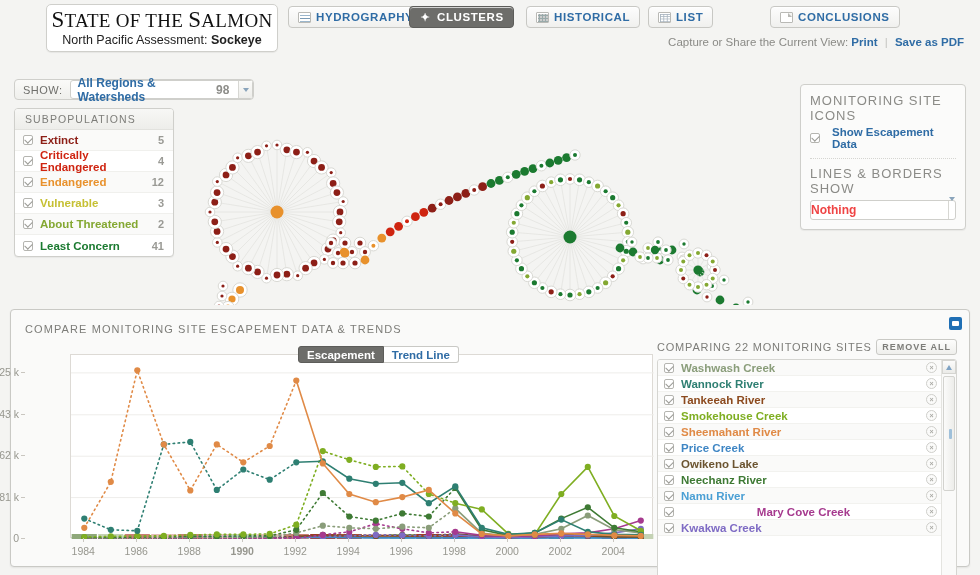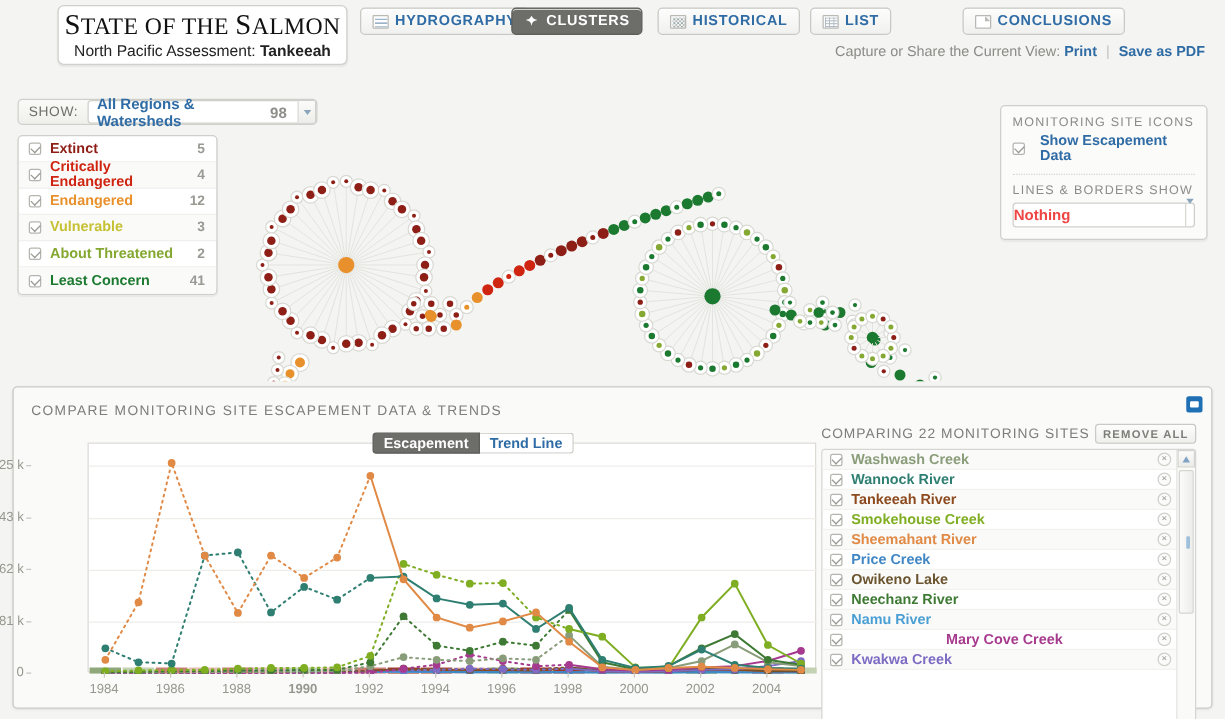--- a/index.html
+++ b/index.html
@@ -109,21 +109,21 @@
     border-left:1.5px solid #9a9a95;border-bottom:1.5px solid #9a9a95;transform:rotate(-45deg);}
   .sp-label{flex:1;}
   .sp-count{color:#9a9a95;font-weight:bold;font-size:11px;}
 
   
   #ctrlbox {
     position:absolute; right:14px; top:84px; width:166px;
     background:#fbfbfa; border:1px solid #cfcfcb; border-radius:4px;
     padding:8px 9px 9px; box-shadow:0 1px 1px rgba(0,0,0,.05);
   }
-  #ctrlbox .cap { font-size:10px; letter-spacing:1px; color:#8b8b87; }
+  #ctrlbox .cap { font-size:13px; letter-spacing:1px; color:#8b8b87; }
   #ctrlbox .chkline {
     display:flex;align-items:center;gap:5px;margin-top:3px;
     font-size:11.5px;font-weight:bold;color:#2f6ca5;cursor:pointer;
   }
   #ctrlbox .divider{border-top:1px dotted #d5d5d1;margin:8px 0 7px;}
   #ctrlbox .selbox2 {
     margin-top:4px;height:20px;background:#fff;border:1px solid #cfcfcb;border-radius:3px;
     display:flex;align-items:center;justify-content:space-between;
     font-size:12px;font-weight:bold;color:#ef4444;padding-left:0;cursor:pointer;
   }
@@ -224,21 +224,21 @@
 </head>
 <body>
 
 <div id="header">
 
   <div id="logo-box">
     <div id="logo-title">
       <span class="cap">S</span><span>TATE OF THE </span><span class="cap">S</span><span>ALMON</span>
     </div>
     <div id="logo-sub">
-      <span>North Pacific Assessment: </span><b>Tankeeah</b>
+      <span>North Pacific Assessment: </span><b>Sockeye</b>
     </div>
   </div>
 
   <div class="navbtn" style="left:256px;">
     <span class="navicon nav-hydro"></span>
     <span>HYDROGRAPHY</span>
   </div>
   <div class="navbtn active" style="left:377px;">
     <span class="navicon nav-clusters"></span>
     <span>CLUSTERS</span>
@@ -269,20 +269,21 @@
   <div class="selbox">
     <span>All Regions &amp; Watersheds</span>
     <span class="count">98</span>
     <span class="arrowbtn">
         <i class="caret"></i>
       </span>
   </div>
 </div>
 
 <div id="subpop">
+  <div class="hdr">SUBPOPULATIONS</div>
   <div class="sp-row">
     <span class="cbox"></span>
     <span class="sp-label" style="color:#8d1f17">Extinct</span>
     <span class="sp-count">5</span>
   </div>
   <div class="sp-row">
     <span class="cbox"></span>
     <span class="sp-label" style="color:#cf2410">Critically Endangered</span>
     <span class="sp-count">4</span>
   </div>

